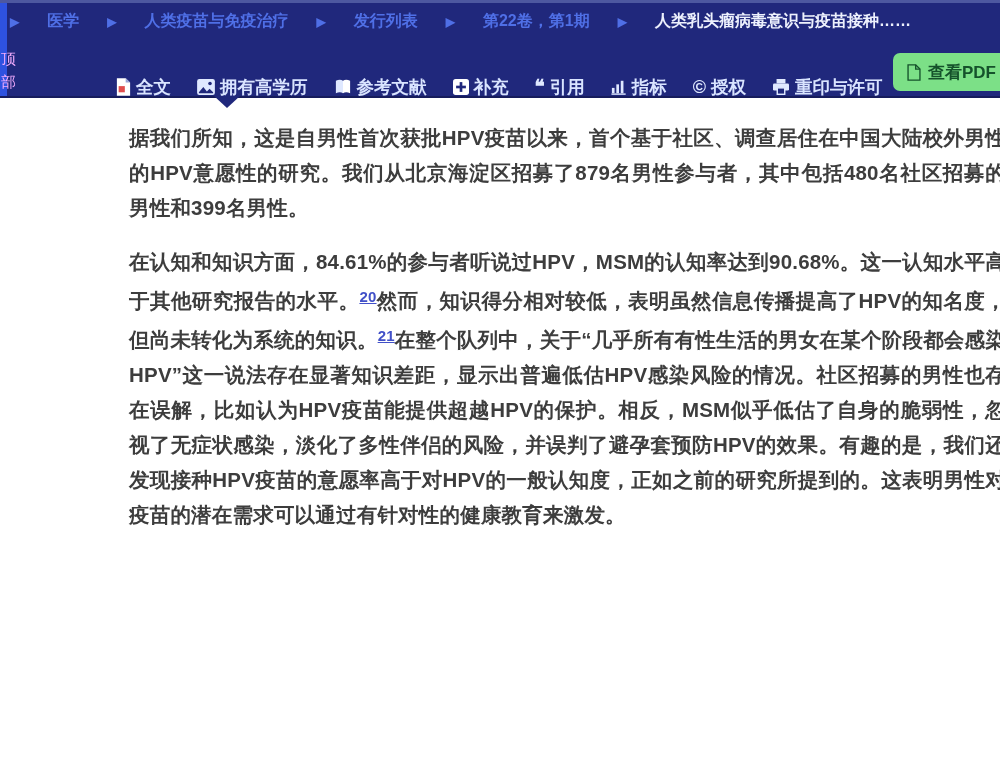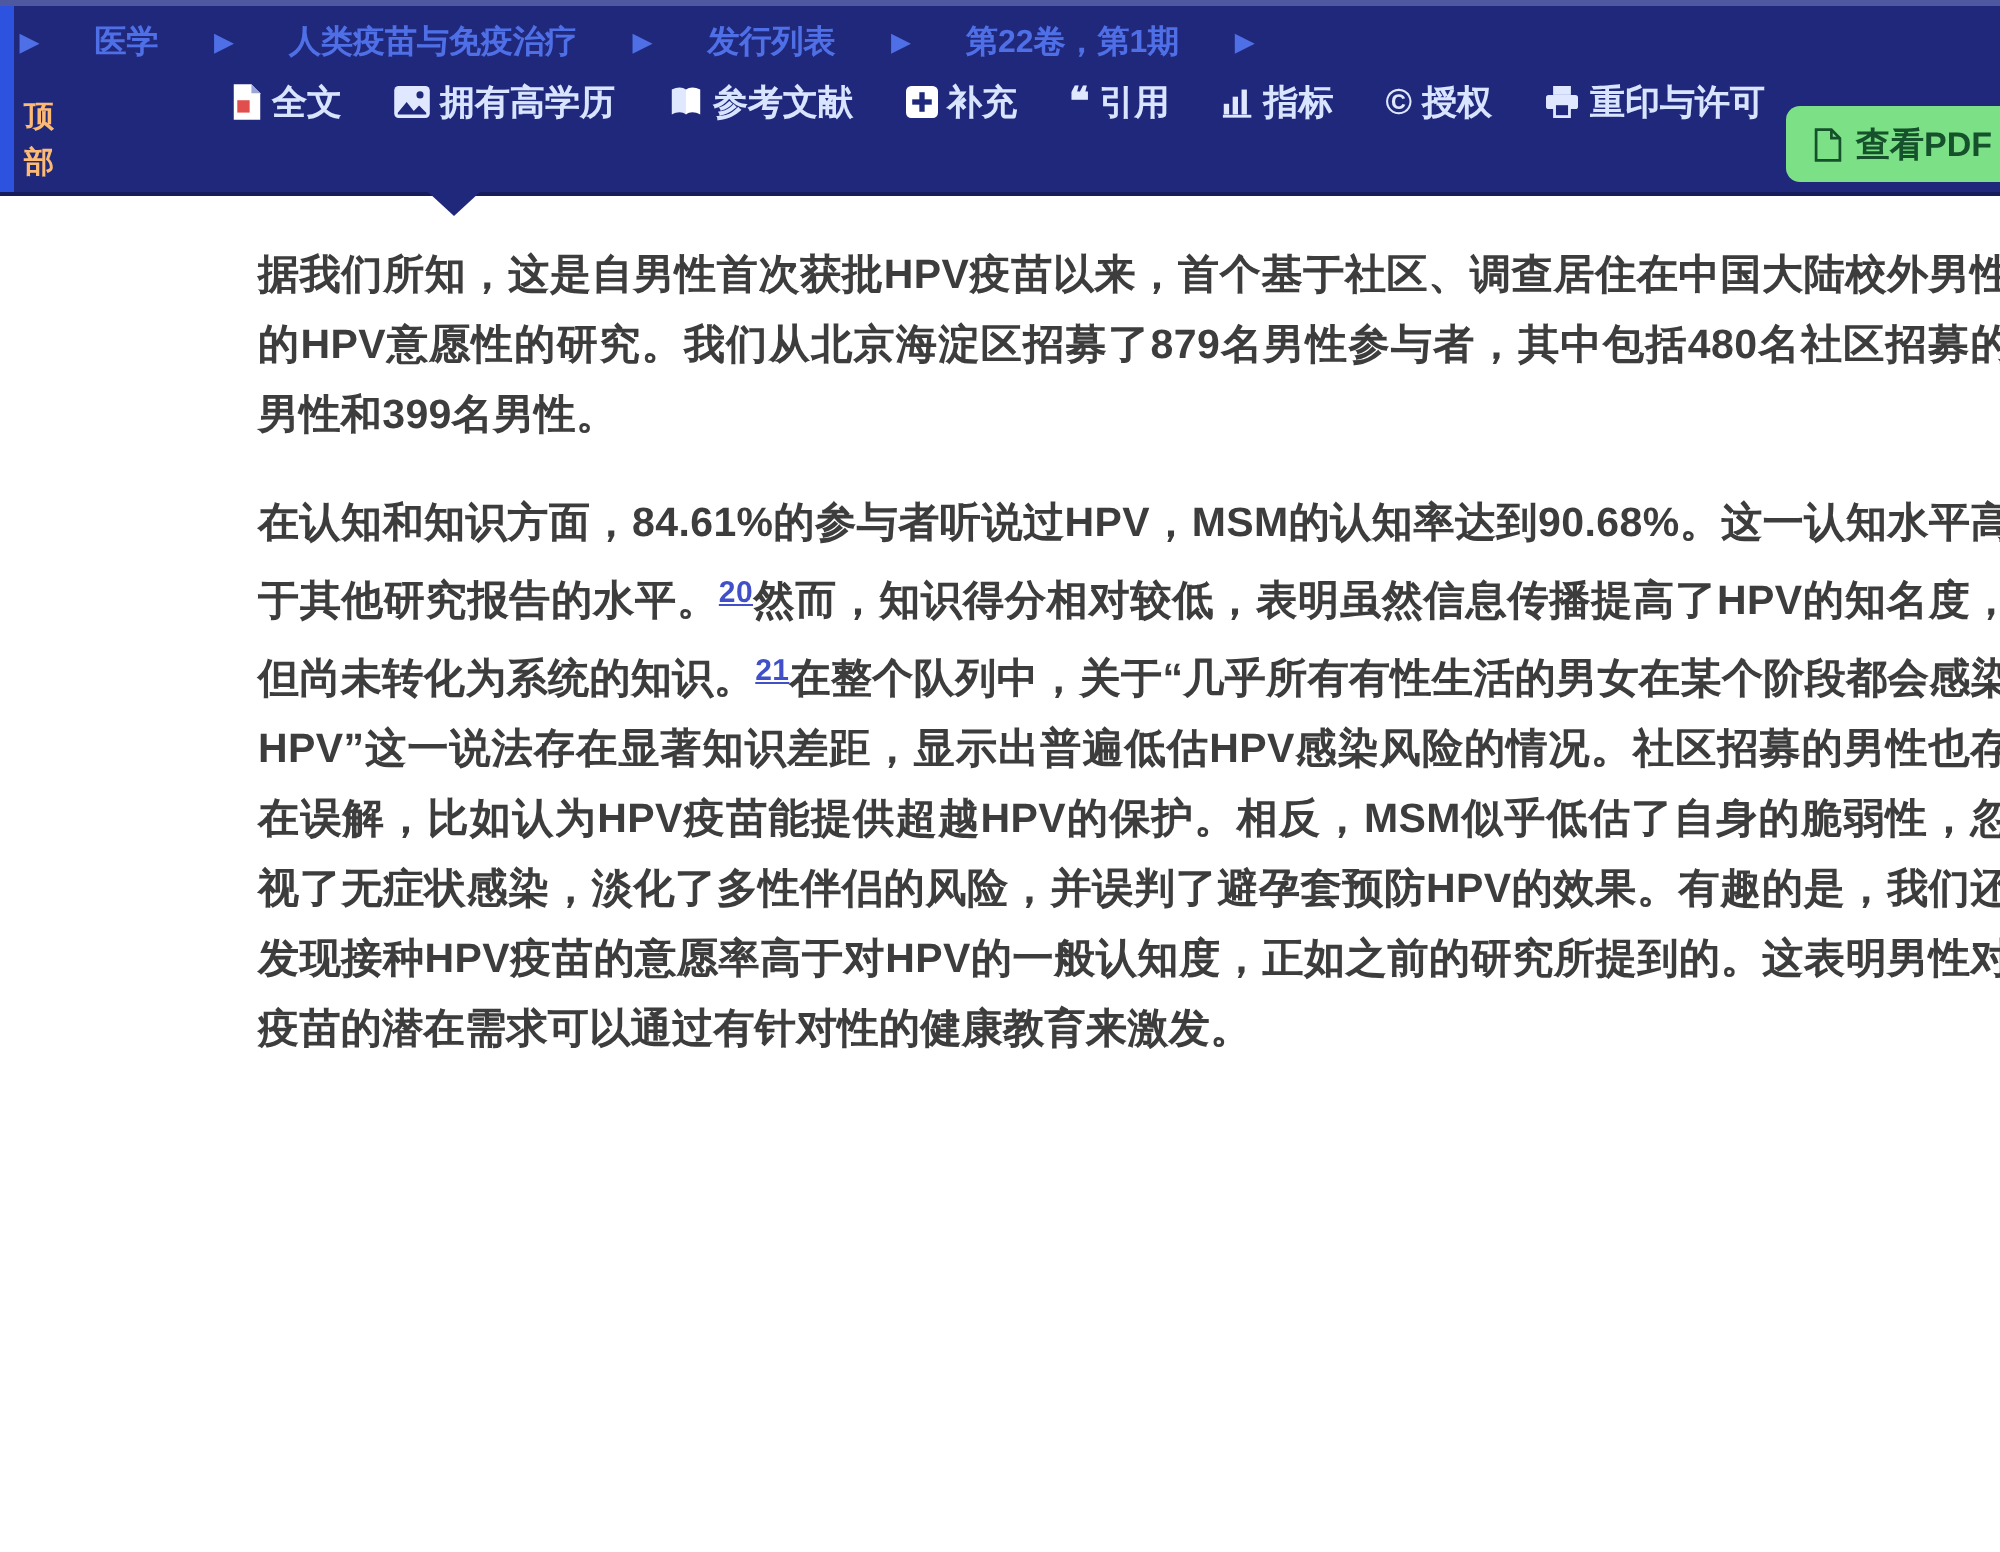--- a/index.html
+++ b/index.html
@@ -9,24 +9,24 @@
   .header{position:absolute;top:0;left:0;width:1000px;height:98px;background:#20287c;
           border-top:3px solid #4d58a0;box-sizing:border-box;border-bottom:2px solid #161c5c;}
   .edge-strip{position:absolute;left:0;top:0;width:7px;height:93px;background:#2e52e0;}
 
   .breadcrumb{position:absolute;top:0;left:10px;height:36px;display:flex;align-items:center;
               gap:28px;font-size:16px;font-weight:700;white-space:nowrap;}
   .bc-sep::before{content:"\25B6";font-size:12px;color:#4f6fe6;}
   .bc-link{color:#4f6fe6;text-decoration:none;cursor:pointer;}
   .bc-current{color:#edf1fd;}
 
-  .backtop{position:absolute;left:12px;top:44px;width:19px;font-size:15px;font-weight:700;
-           line-height:23px;color:#fdba74;word-break:break-all;cursor:pointer;}
+  .backtop{position:absolute;left:1px;top:44px;width:19px;font-size:15px;font-weight:400;
+           line-height:23px;color:#f0abfc;word-break:break-all;cursor:pointer;}
 
-  .tabs{position:absolute;left:116px;top:36px;height:60px;display:flex;align-items:flex-start;gap:26px;}
+  .tabs{position:absolute;left:116px;top:36px;height:60px;display:flex;align-items:flex-end;gap:26px;}
   .tab{display:flex;align-items:center;gap:5px;color:#d9e4ff;font-size:17.5px;font-weight:600;
        white-space:nowrap;cursor:pointer;}
   .tab .ic{flex:0 0 auto;display:block;}
   .i-quote::before{content:"\275D";font-size:19px;color:#dfe8ff;line-height:1;}
   .i-copy::before{content:"\00A9";font-size:18px;color:#dfe8ff;line-height:1;}
 
   .notch{position:absolute;left:214px;top:96px;width:0;height:0;
          border-left:13px solid transparent;border-right:13px solid transparent;
          border-top:12px solid #20287c;}
 
@@ -53,20 +53,21 @@
     <nav class="breadcrumb">
       <span class="bc-sep"></span>
       <a class="bc-link">医学</a>
       <span class="bc-sep"></span>
       <a class="bc-link">人类疫苗与免疫治疗</a>
       <span class="bc-sep"></span>
       <a class="bc-link">发行列表</a>
       <span class="bc-sep"></span>
       <a class="bc-link">第22卷，第1期</a>
       <span class="bc-sep"></span>
+      <span class="bc-current">人类乳头瘤病毒意识与疫苗接种……</span>
     </nav>
 
     <div class="backtop">顶部</div>
 
     <nav class="tabs">
       <div class="tab">
         <svg class="ic" width="15" height="18" viewBox="0 0 17 20">
           <path d="M1 0h10l5 5v15H1z" fill="#ffffff"></path>
           <path d="M11 0l5 5h-5z" fill="#9aa6d8"></path>
           <rect x="3" y="9" width="7" height="7" fill="#e04e4e"></rect>

